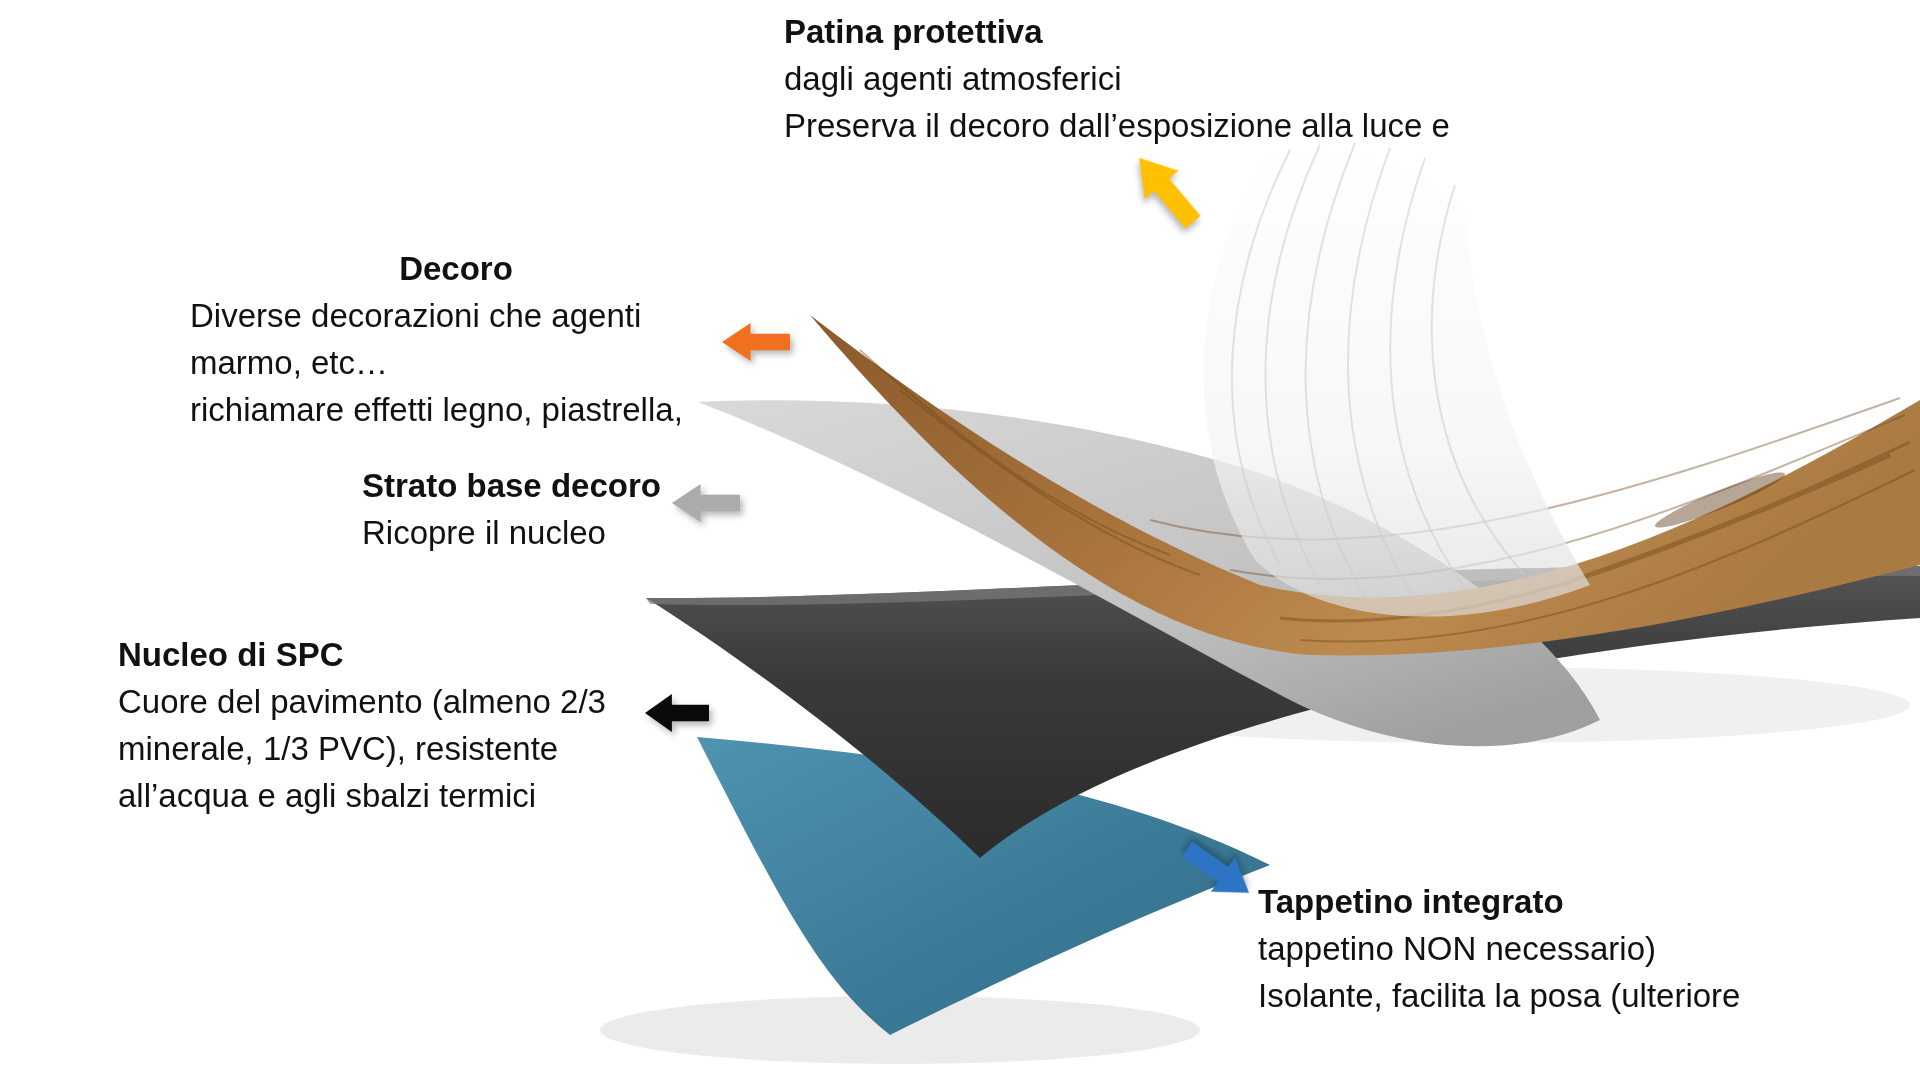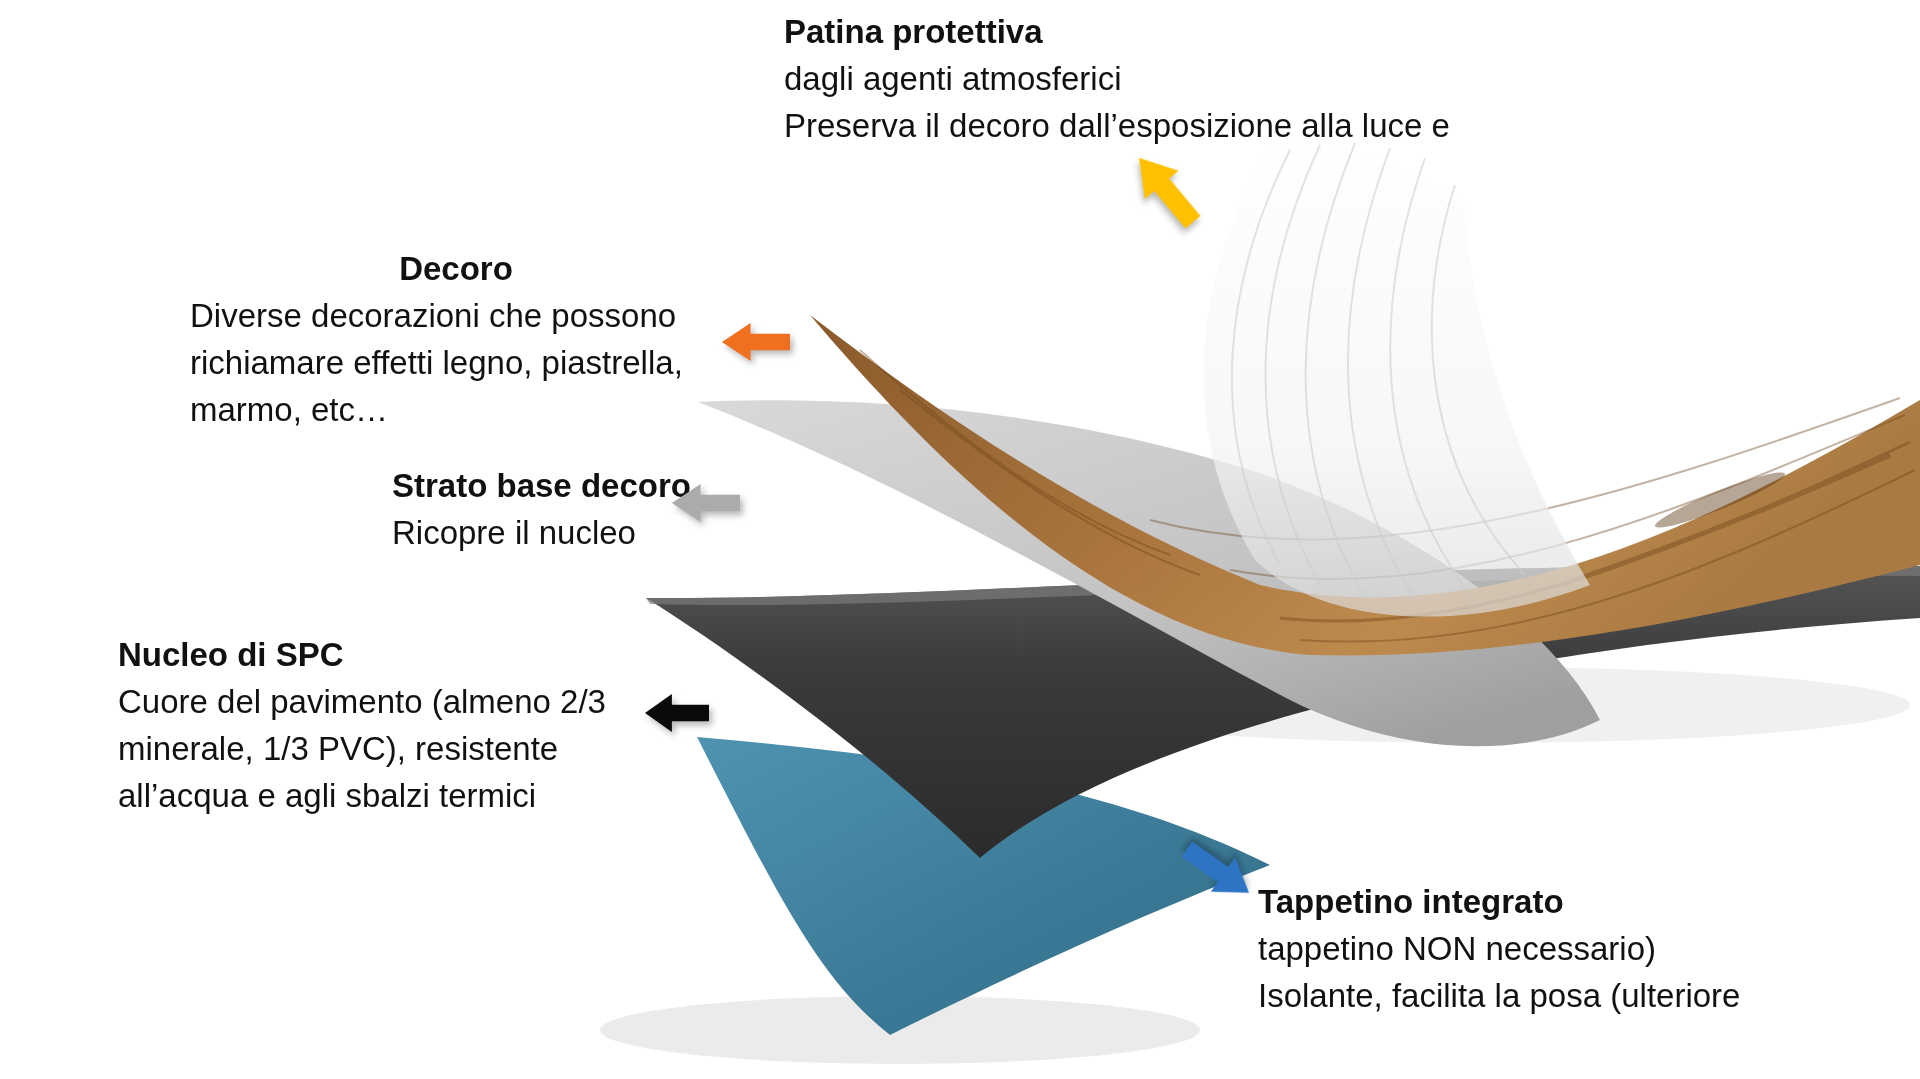--- a/index.html
+++ b/index.html
@@ -117,29 +117,29 @@
     <div class="title">Patina protettiva</div>
     <div class="line">dagli agenti atmosferici</div>
     <div class="line">Preserva il decoro dall’esposizione alla luce e</div>
   </div>
   <div class="arrow-wrap" style="left:1124px;top:168px;width:84px;height:44px;transform:rotate(50deg);">
     <div class="arrow" style="width: 84px; height: 44px; background-color: rgb(255, 192, 0);"></div>
   </div>
 
   <div class="anno anno-decoro" style="left:190px;top:245px;width:532px;">
     <div class="title">Decoro</div>
-    <div class="line">Diverse decorazioni che possono</div>
+    <div class="line">Diverse decorazioni che agenti</div>
+    <div class="line">marmo, etc…</div>
     <div class="line">richiamare effetti legno, piastrella,</div>
-    <div class="line">marmo, etc…</div>
   </div>
   <div class="arrow-wrap" style="left:722px;top:323px;width:68px;height:38px;">
     <div class="arrow" style="width: 68px; height: 38px; background-color: rgb(240, 112, 32);"></div>
   </div>
 
-  <div class="anno anno-strato" style="left:362px;top:462px;width:420px;margin-left:30px;">
+  <div class="anno anno-strato" style="left:362px;top:462px;width:420px;">
     <div class="title">Strato base decoro</div>
     <div class="line">Ricopre il nucleo</div>
   </div>
   <div class="arrow-wrap" style="left:672px;top:484px;width:68px;height:38px;">
     <div class="arrow" style="width: 68px; height: 38px; background-color: rgb(171, 171, 171);"></div>
   </div>
 
   <div class="anno anno-nucleo" style="left:118px;top:631px;width:560px;">
     <div class="title">Nucleo di SPC</div>
     <div class="line">Cuore del pavimento (almeno 2/3</div>

